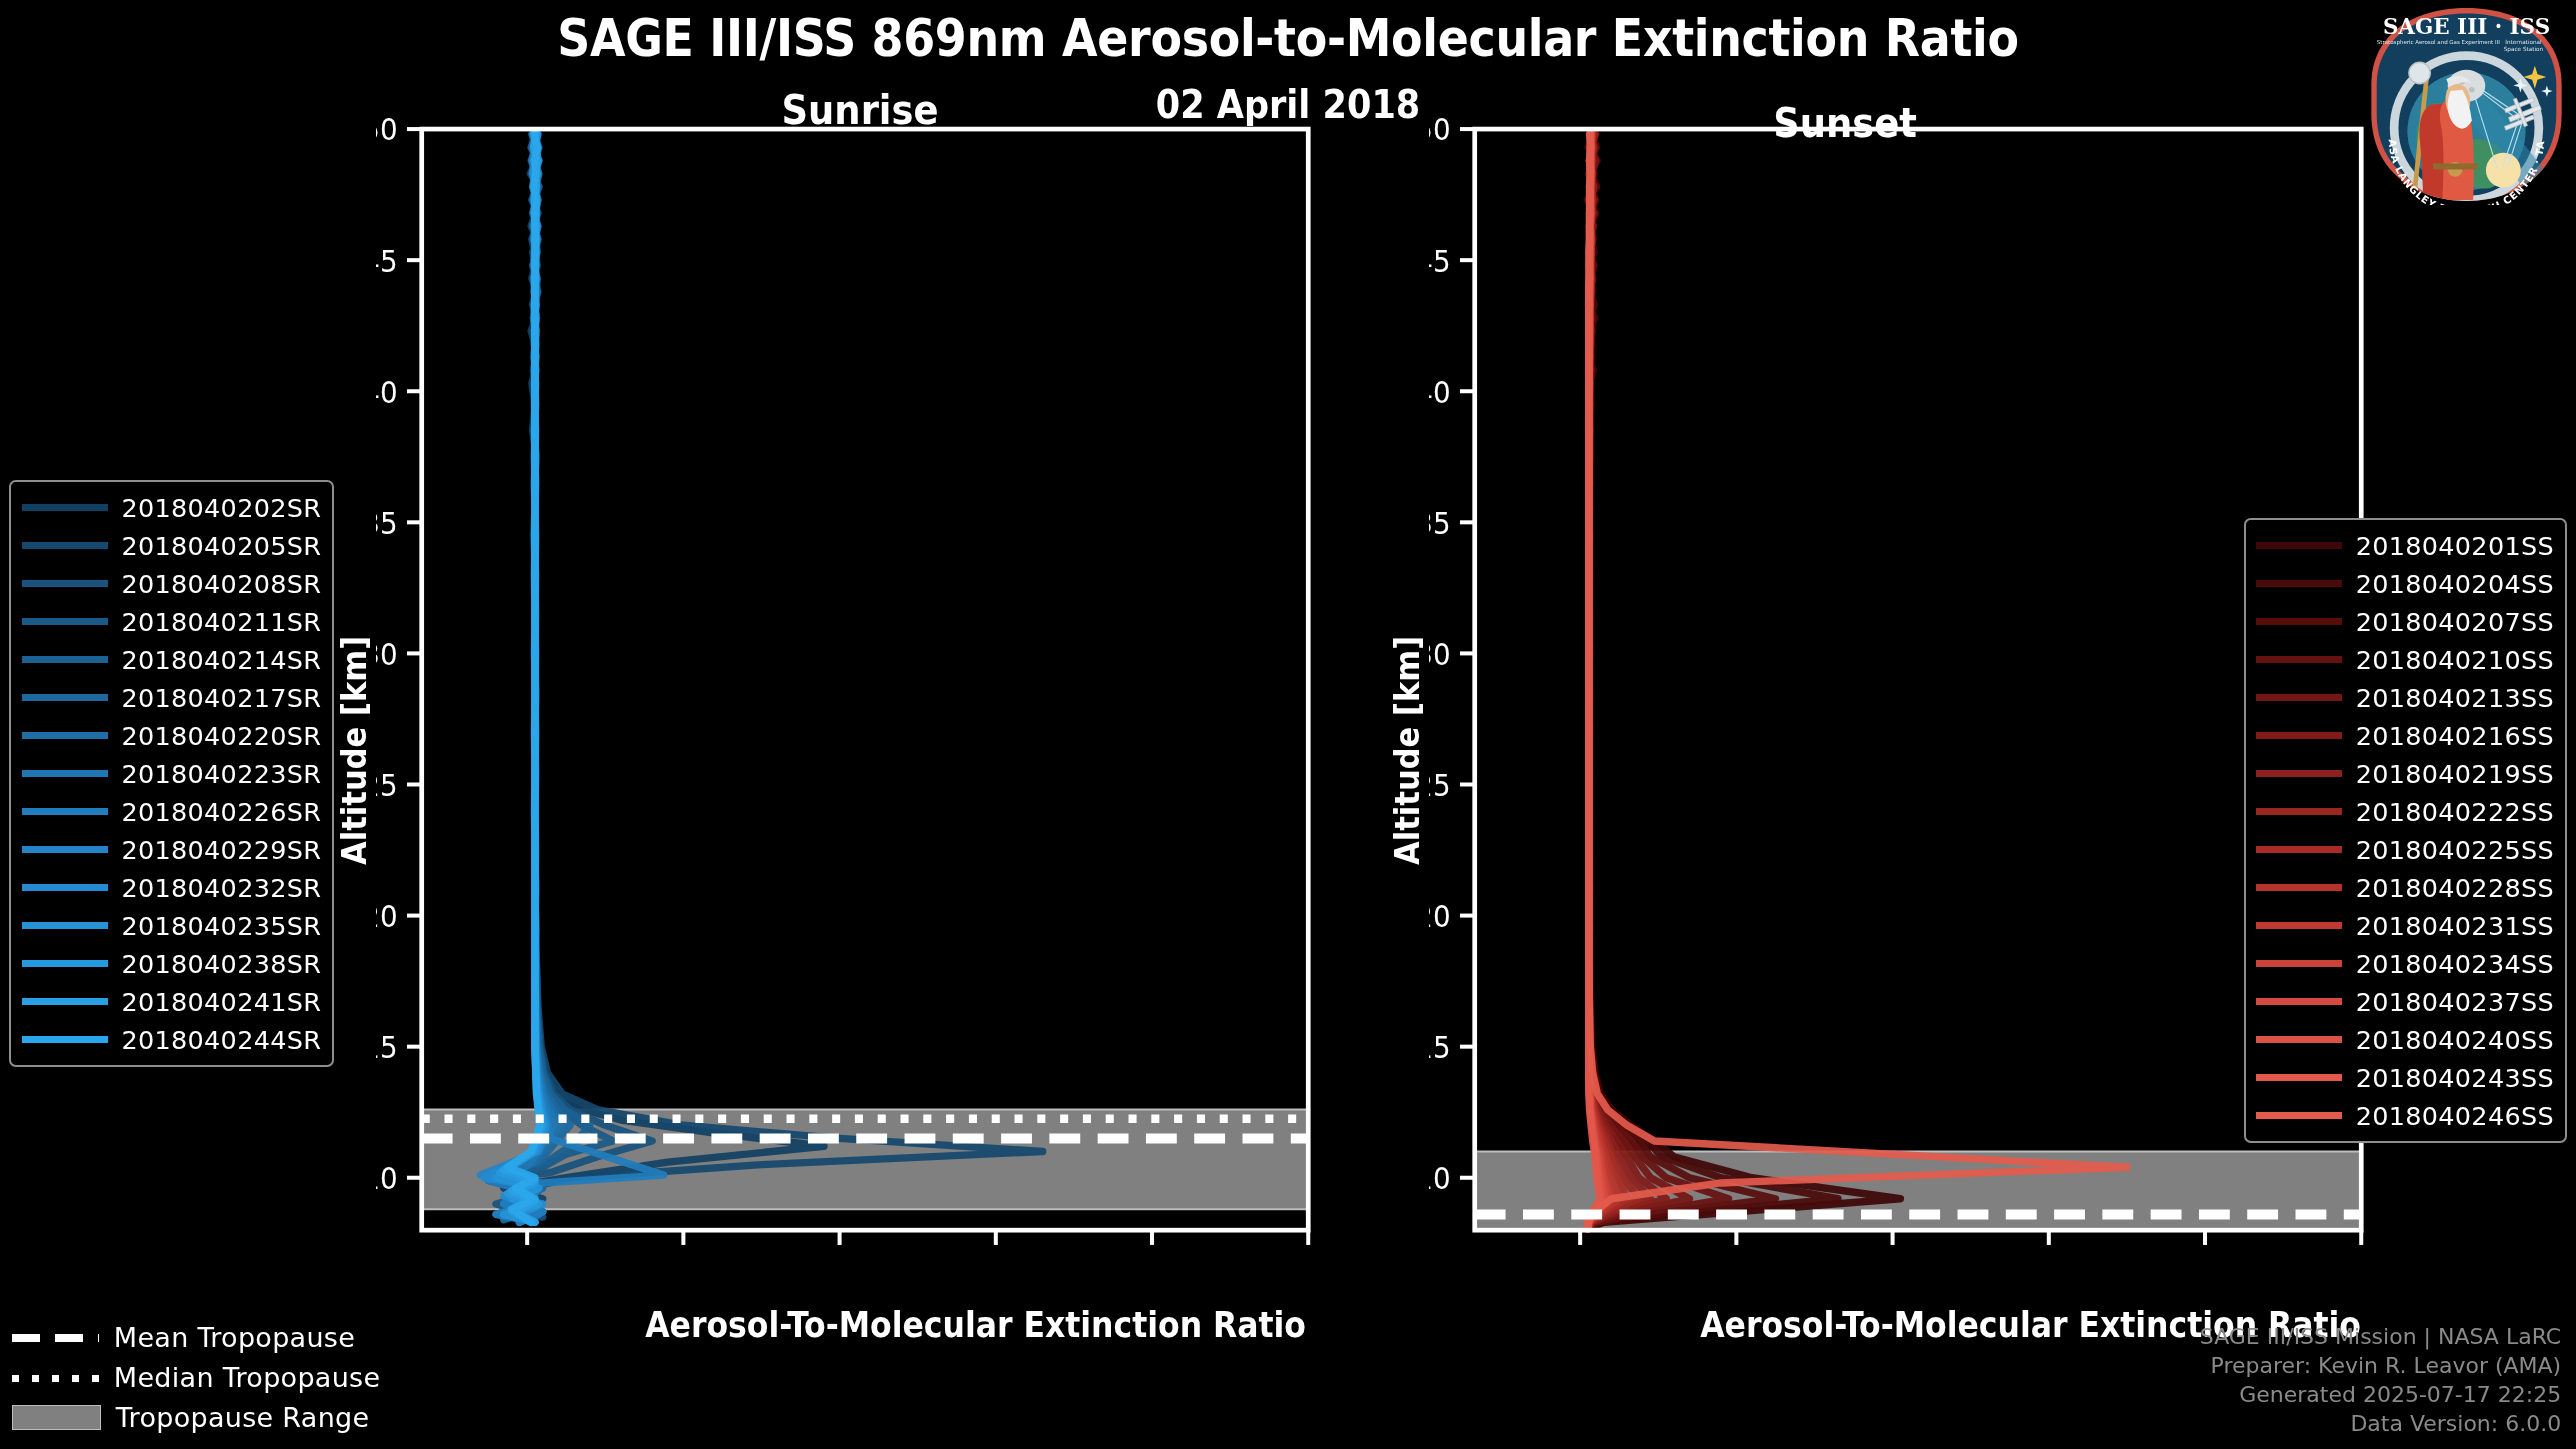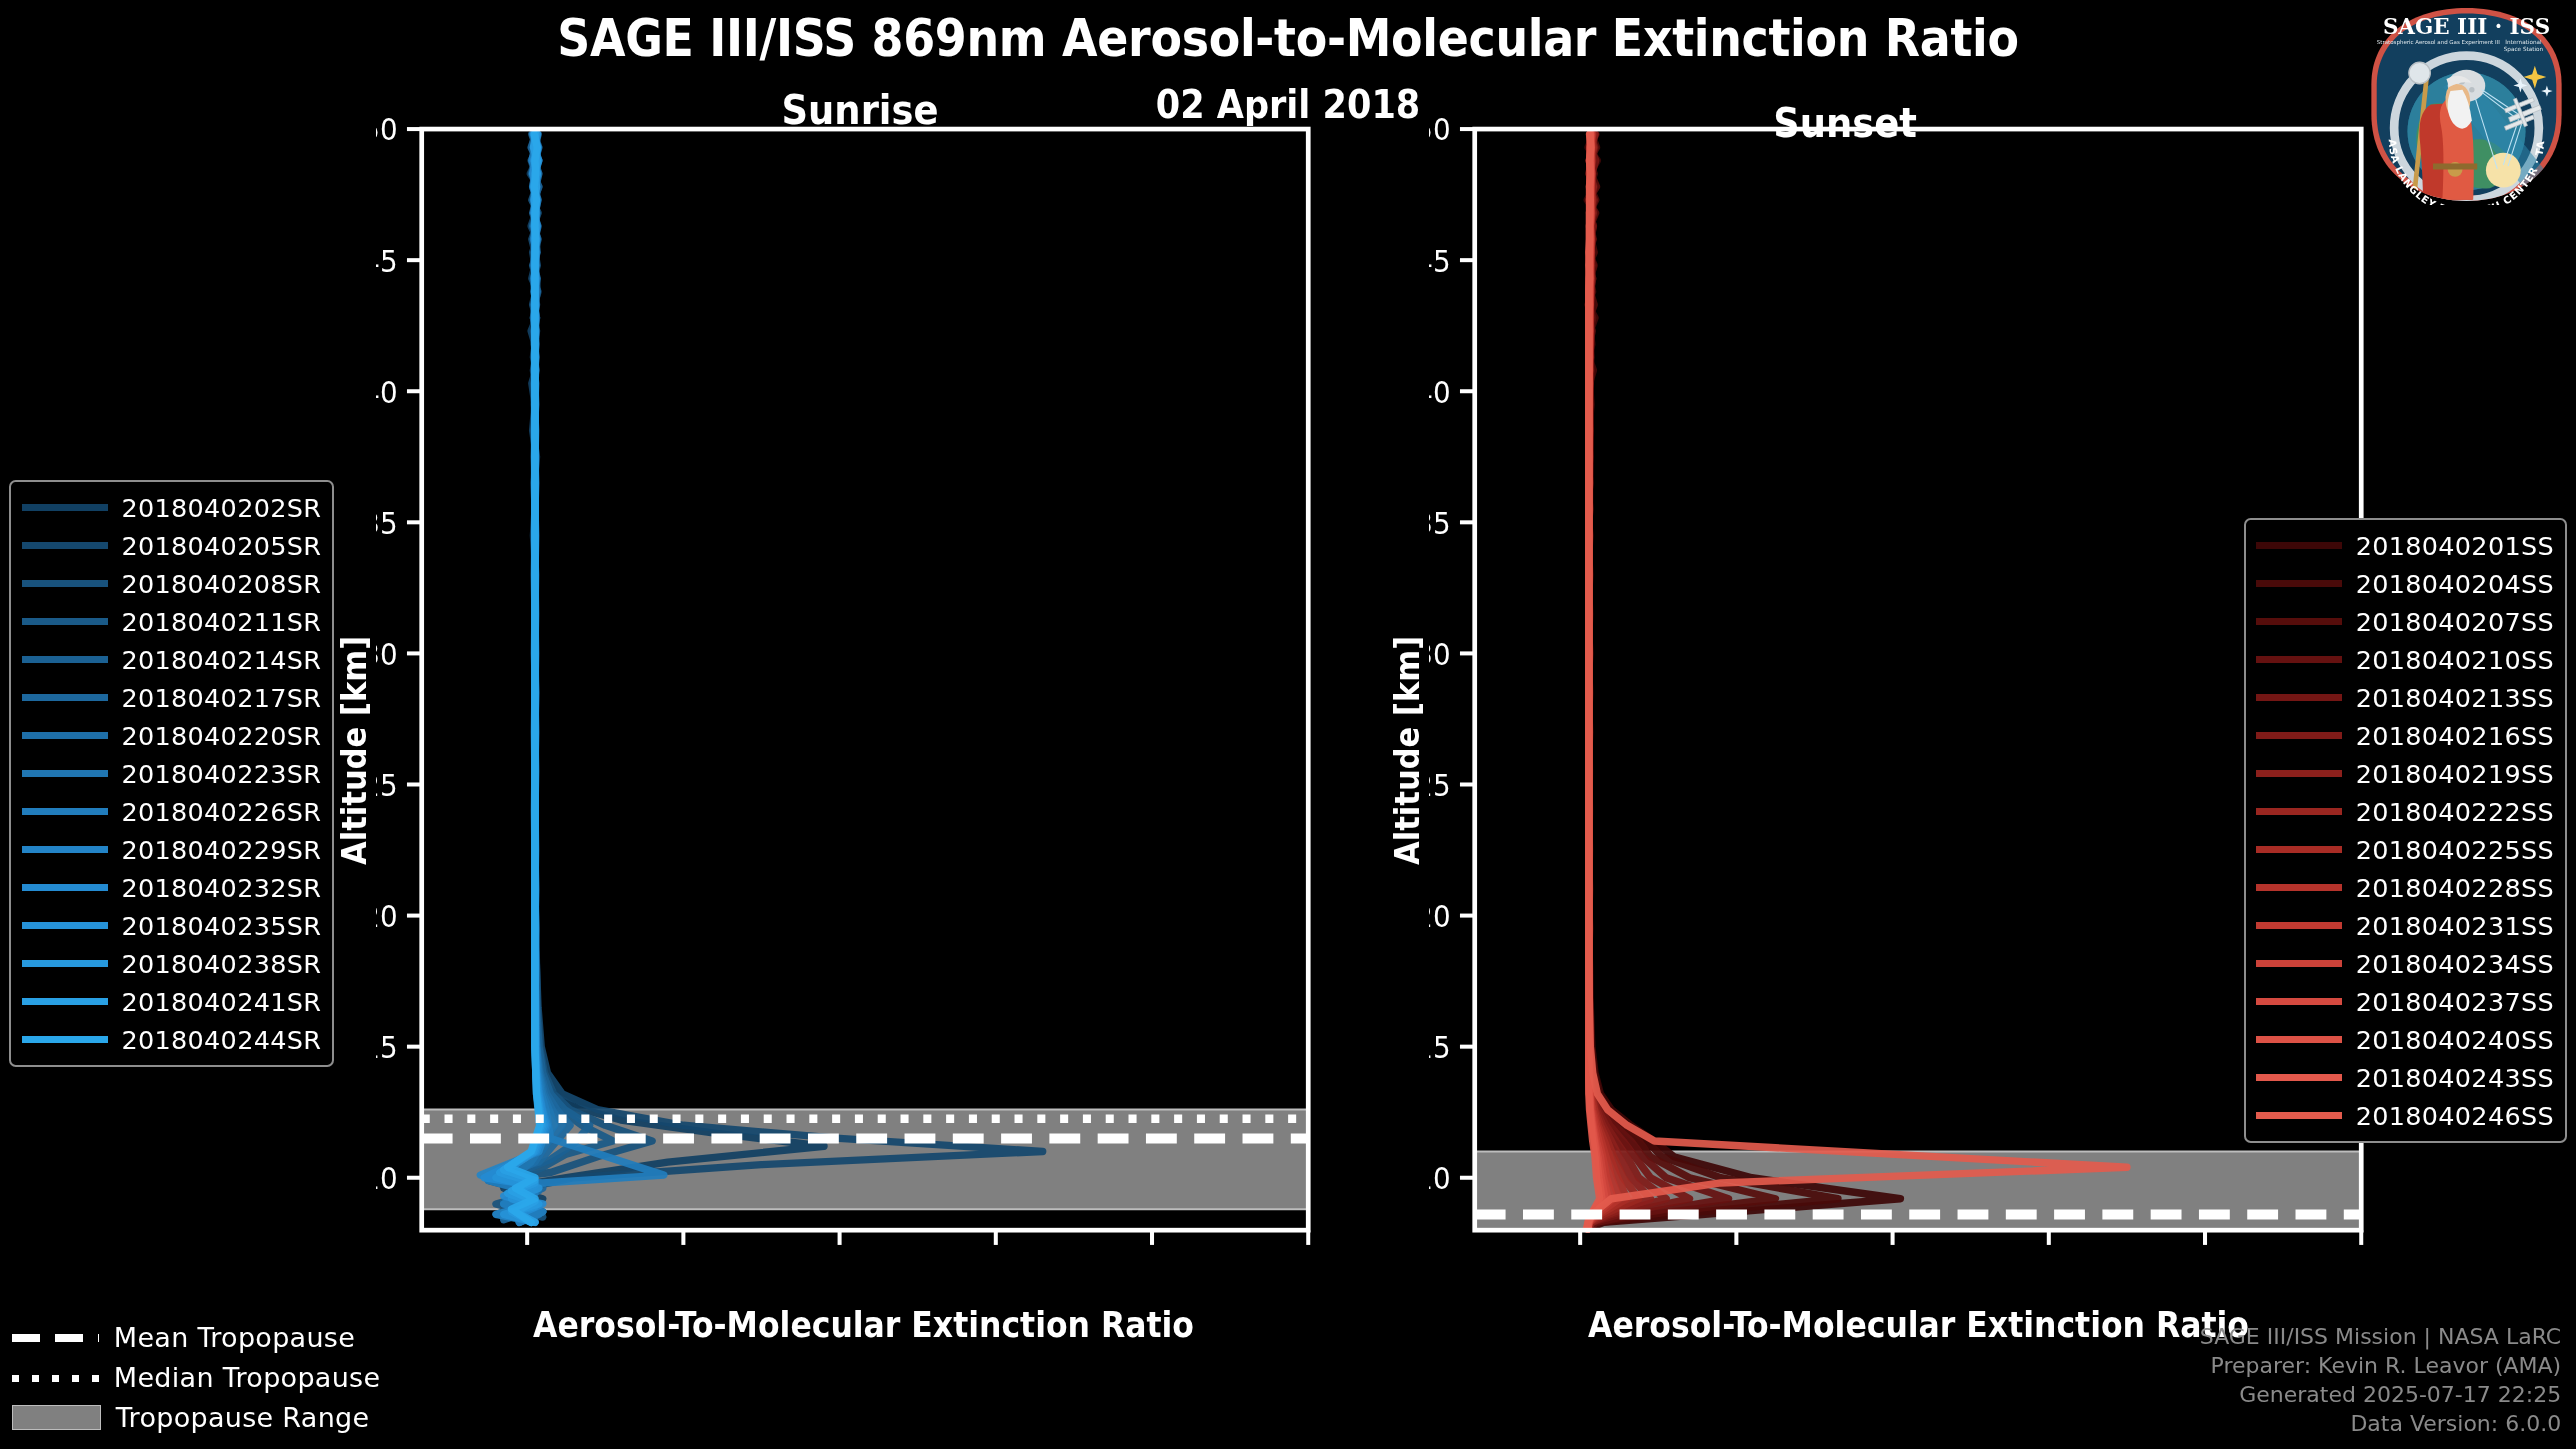--- a/index.html
+++ b/index.html
@@ -7,21 +7,21 @@
        font-family:"DejaVu Sans","Liberation Sans",sans-serif;color:#fff;}
   .abs{position:absolute;}
   #main-title{top:9.4px;left:0;width:2576px;text-align:center;font-size:51px;font-weight:bold;
       letter-spacing:-0.3px;font-family:"DejaVu Sans Condensed","Liberation Sans",sans-serif;}
   #subtitle-date{top:82px;left:0;width:2576px;text-align:center;font-size:39px;font-weight:bold;
       font-family:"DejaVu Sans Condensed","Liberation Sans",sans-serif;}
   .panel-head{top:86px;font-size:41px;font-weight:bold;text-align:center;width:402px;
       font-family:"DejaVu Sans Condensed","Liberation Sans",sans-serif;}
   #sunrise-head{left:659px;}
   #sunset-head{left:1644px;margin-top:13px;}
-  .axis-label-x{font-size:35px;font-weight:bold;text-align:center;
+  .axis-label-x{font-size:35px;font-weight:bold;text-align:right;
       font-family:"DejaVu Sans Condensed","Liberation Sans",sans-serif;}
   .ylab{font-size:34px;font-weight:bold;
       font-family:"DejaVu Sans Condensed","Liberation Sans",sans-serif;
       transform:rotate(-90deg);transform-origin:0 0;white-space:nowrap;}
   .tick-text{font-size:46px;fill:#fff;
       font-family:"DejaVu Sans Condensed","Liberation Sans",sans-serif;}
   .legend-box{border:2px solid #8e8e8e;border-radius:6.7px;background:#000;padding:6.7px 10.7px;}
   .legend-row{display:flex;align-items:center;height:38px;}
   .legend-swatch{width:86px;height:7.4px;margin-right:13.4px;flex:0 0 auto;}
   .legend-label{font-size:25.5px;color:#fff;letter-spacing:0.3px;white-space:nowrap;

